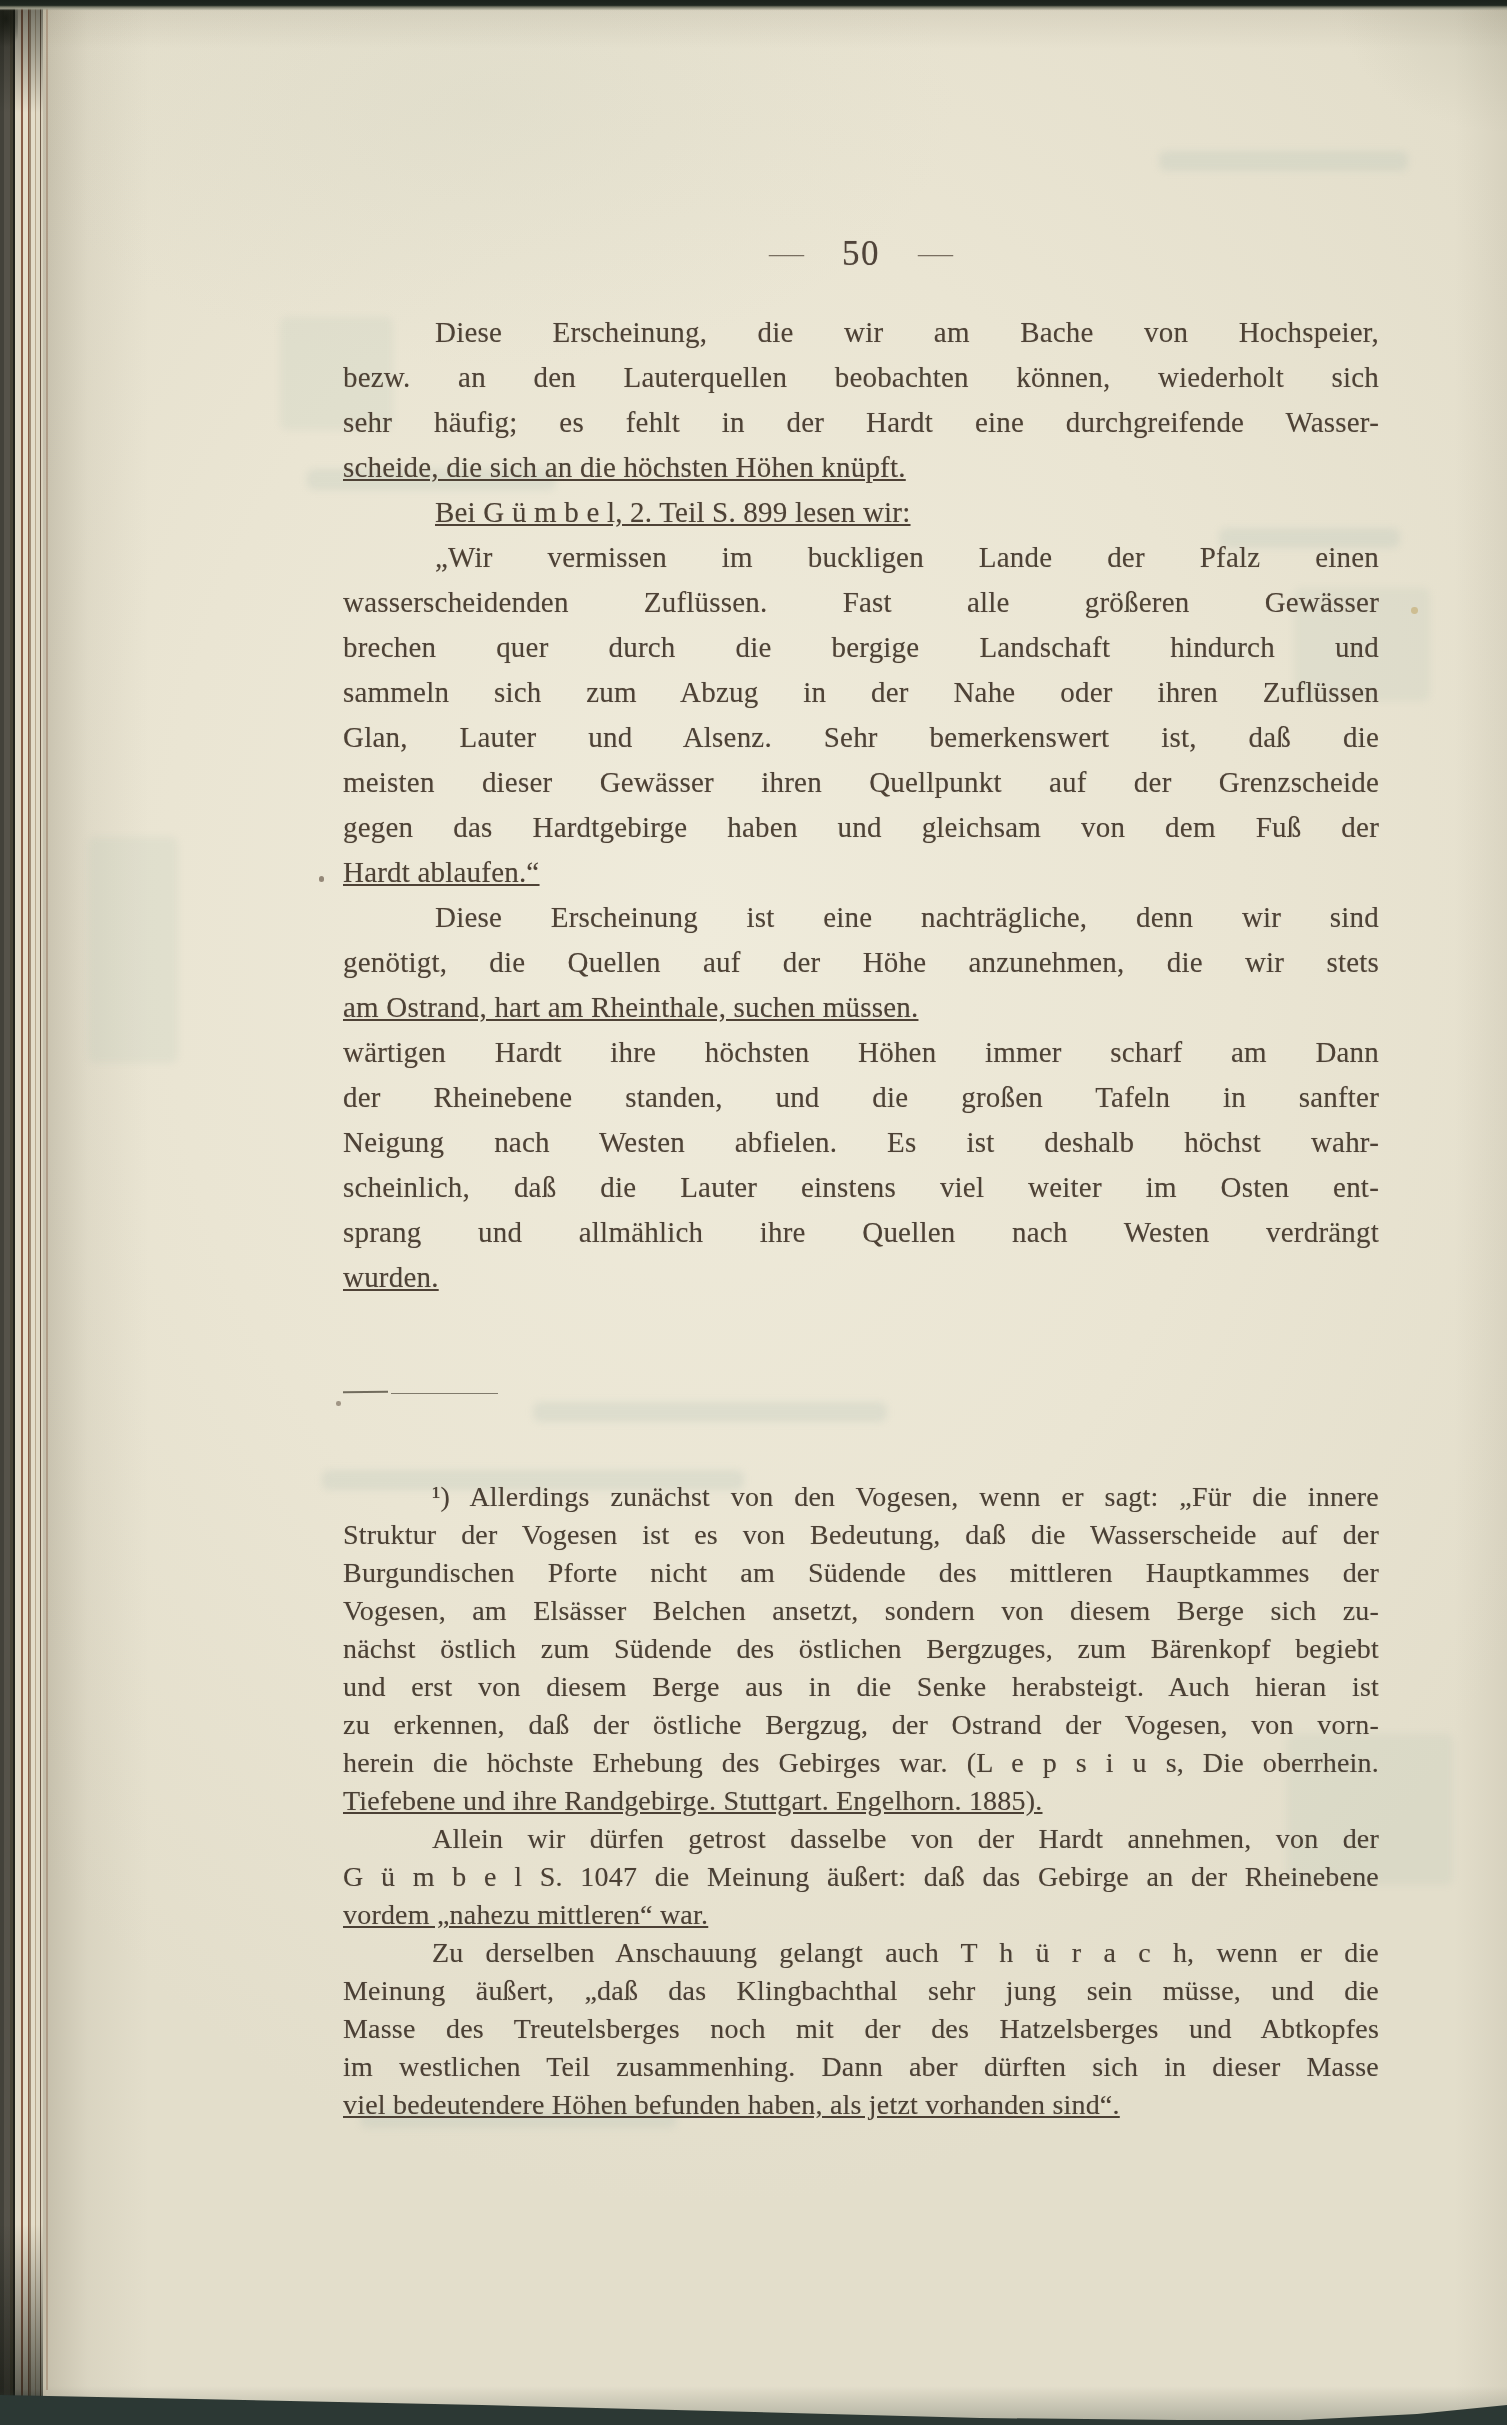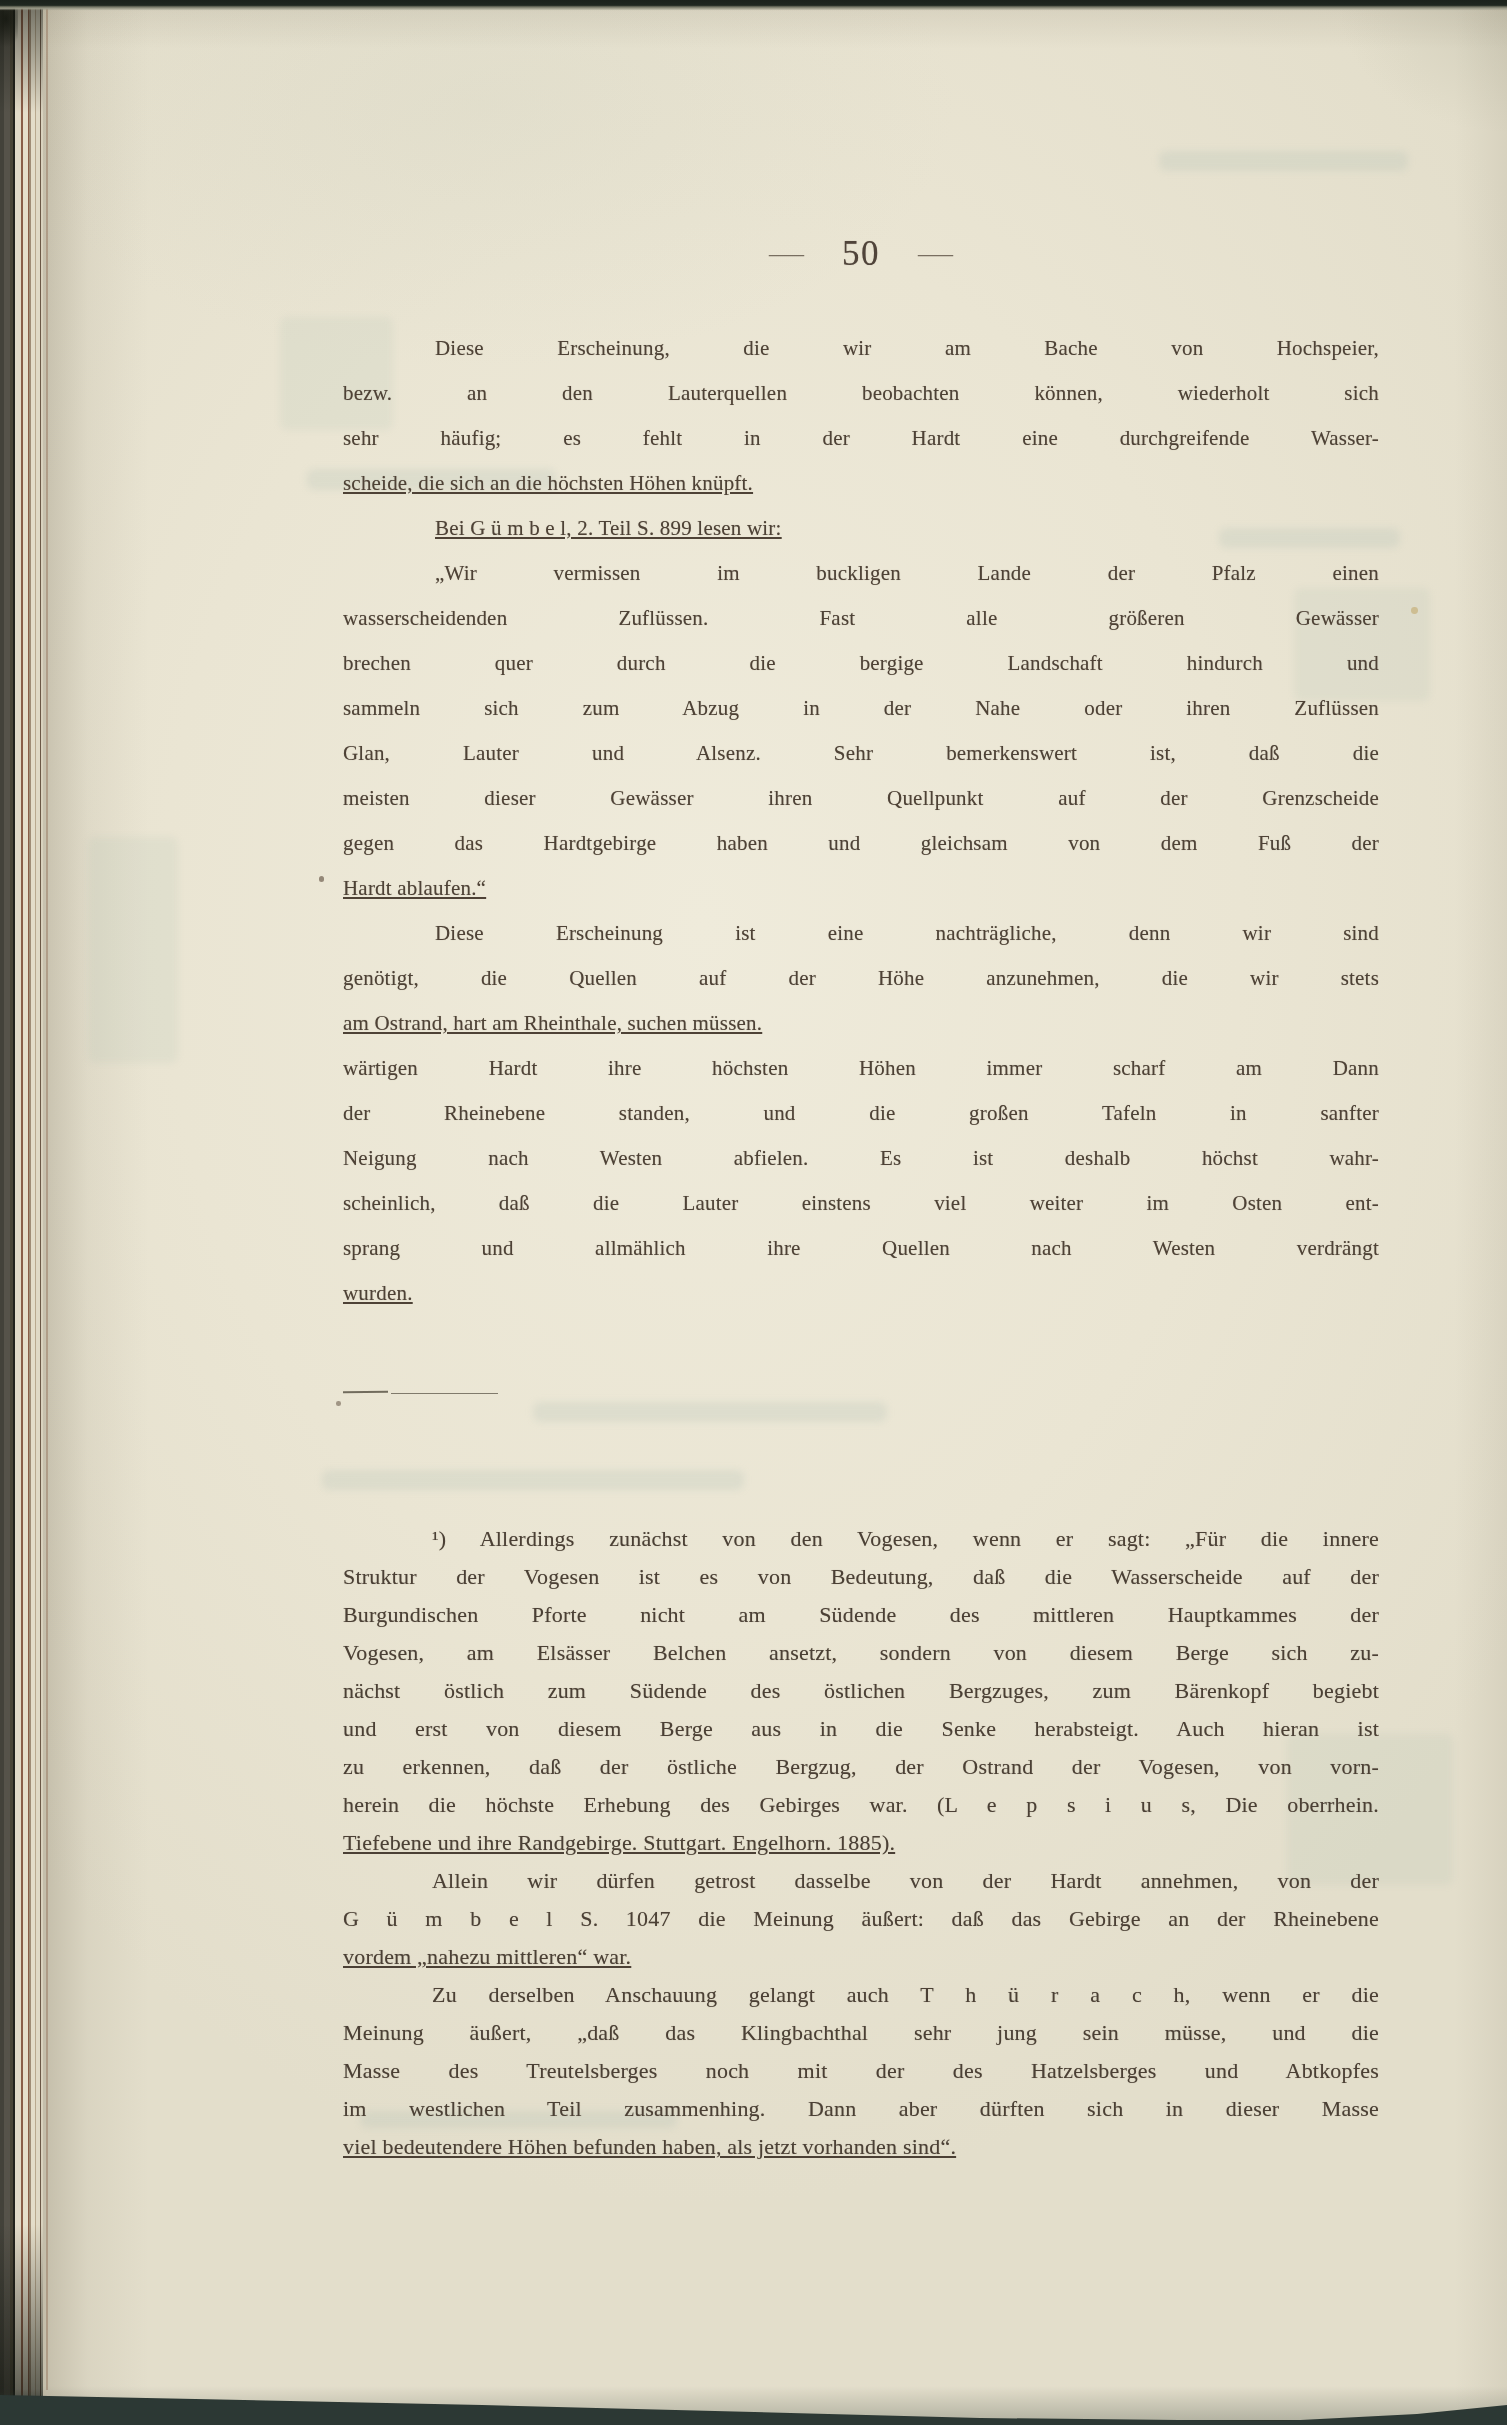--- a/index.html
+++ b/index.html
@@ -46,22 +46,22 @@
       rgba(15,18,12,0) 2224px, rgba(15,18,12,.6) 2389px, #28312b 2412px);}
   
   .pageno{position:absolute;left:300px;top:225px;width:1036px;height:42px;
     display:flex;justify-content:center;align-items:center;gap:38px;
     font-size:35px;color:#50443a;}
   .pageno .dash{color:#5d5144;opacity:.8;transform:scaleY(.75);}
   .pageno .num{letter-spacing:1.5px;text-shadow:0 0 0.8px rgba(80,68,58,.45);}
   
   .textblock{position:absolute;left:300px;width:1036px;
     text-shadow:0 0 0.8px rgba(79,68,55,.38);letter-spacing:0.2px;}
-  .maintext{top:318px;font-size:21px;line-height:45px;}
-  .footnote{top:1512px;font-size:22px;line-height:38px;color:#4b4035;}
+  .maintext{top:302px;font-size:29px;line-height:45px;}
+  .footnote{top:1470px;font-size:28px;line-height:38px;color:#4b4035;}
   .line{height:45px;overflow:hidden;text-align:justify;text-align-last:justify;}
   .footnote .line{height:38px;}
   .line.indent{padding-left:92px;}
   .footnote .line.indent{padding-left:89px;}
   .line.pend{text-align-last:left;text-decoration:underline;}
   
   .fnsep{position:absolute;left:300px;top:1382px;width:160px;height:4.5px;}
   .fnsep .seg1{position:absolute;left:0;top:0.8px;width:45px;height:1.9px;background:rgba(92,86,72,.85);transform:rotate(-.6deg);}
   .fnsep .seg2{position:absolute;left:48px;top:2.3px;width:107px;height:1.9px;background:rgba(92,86,72,.75);}
   

